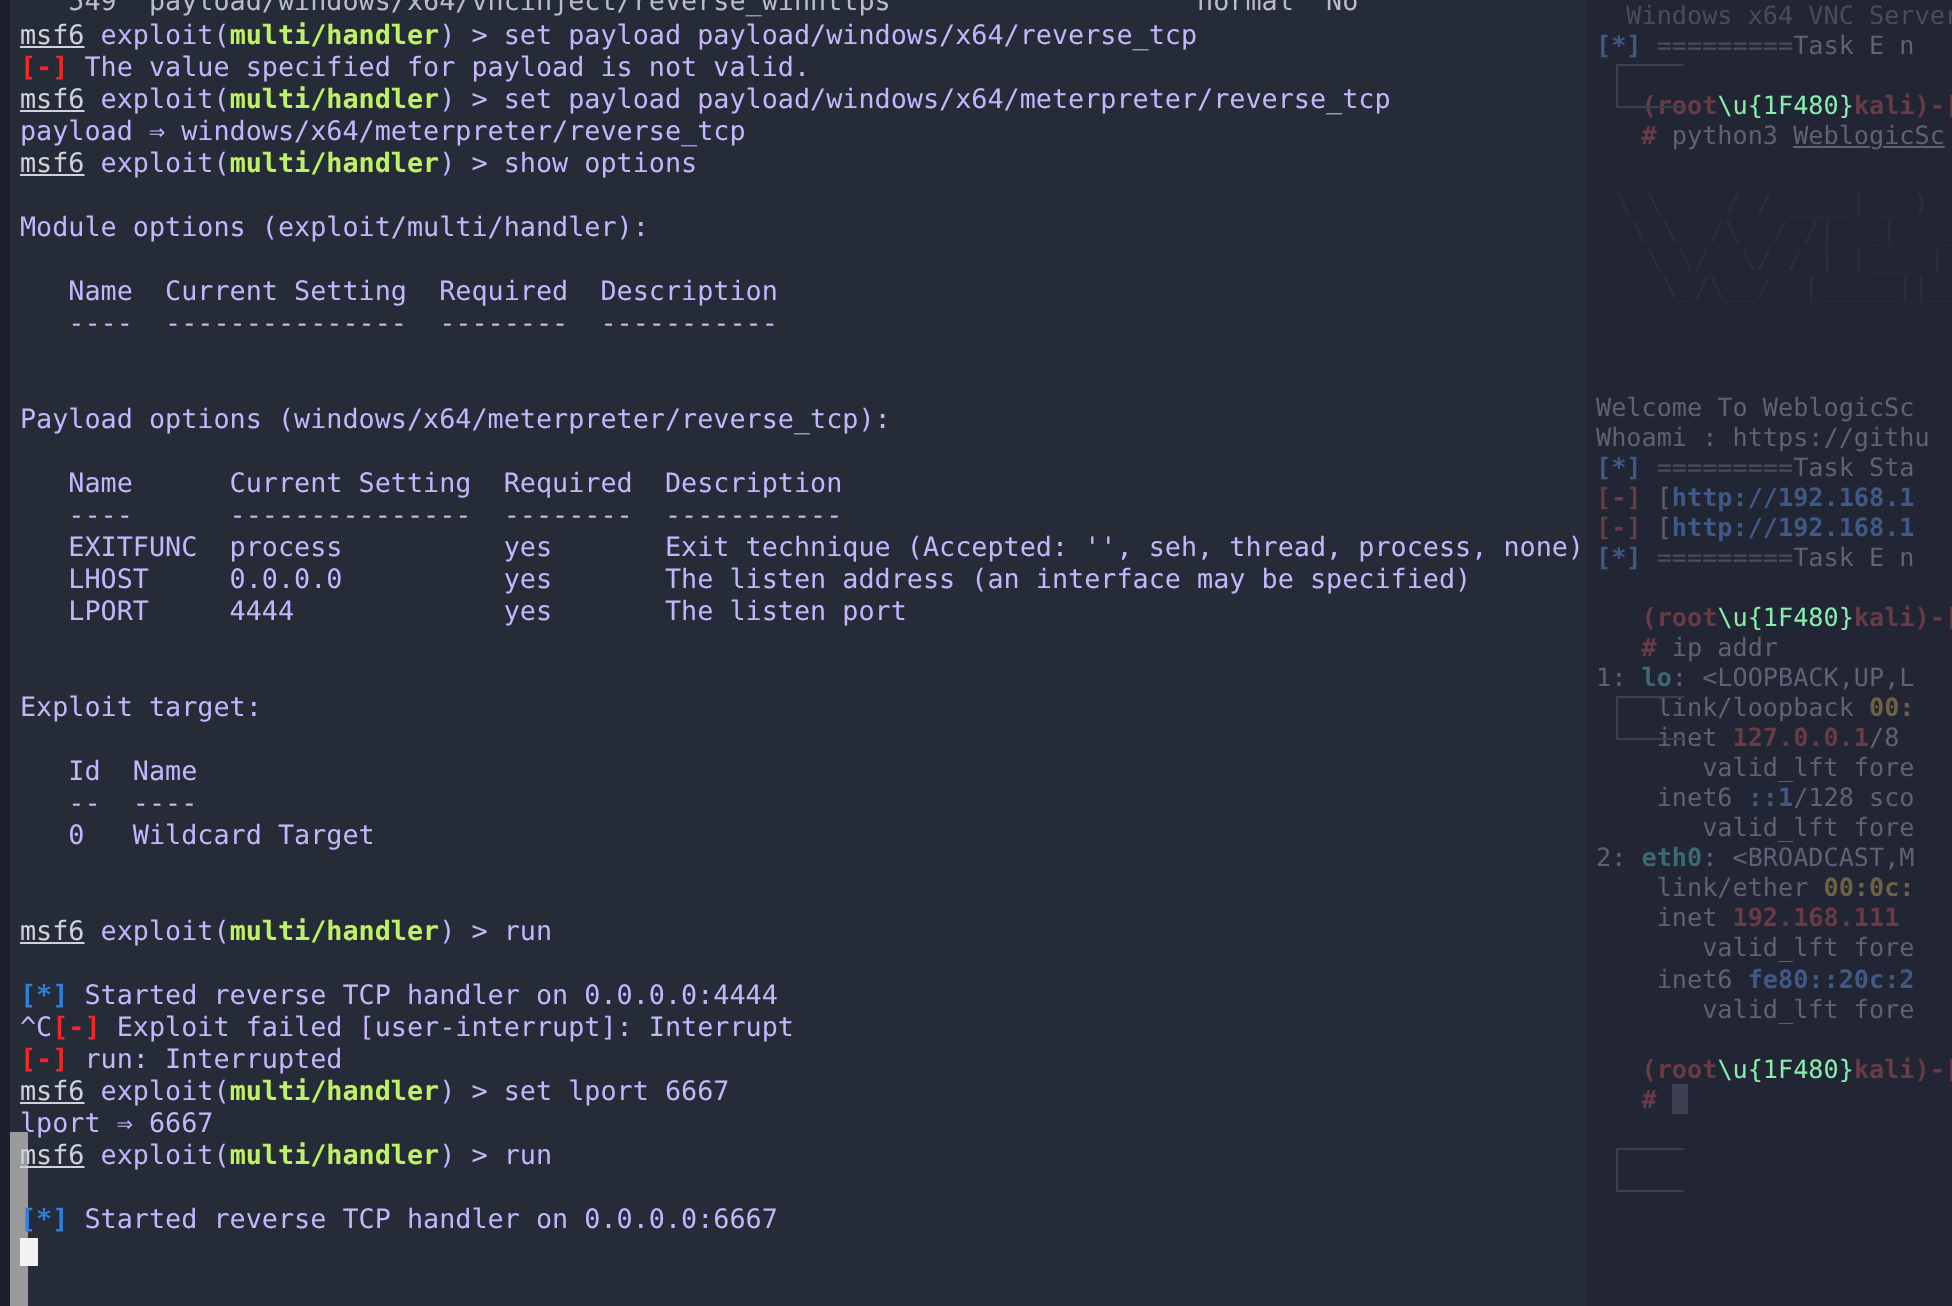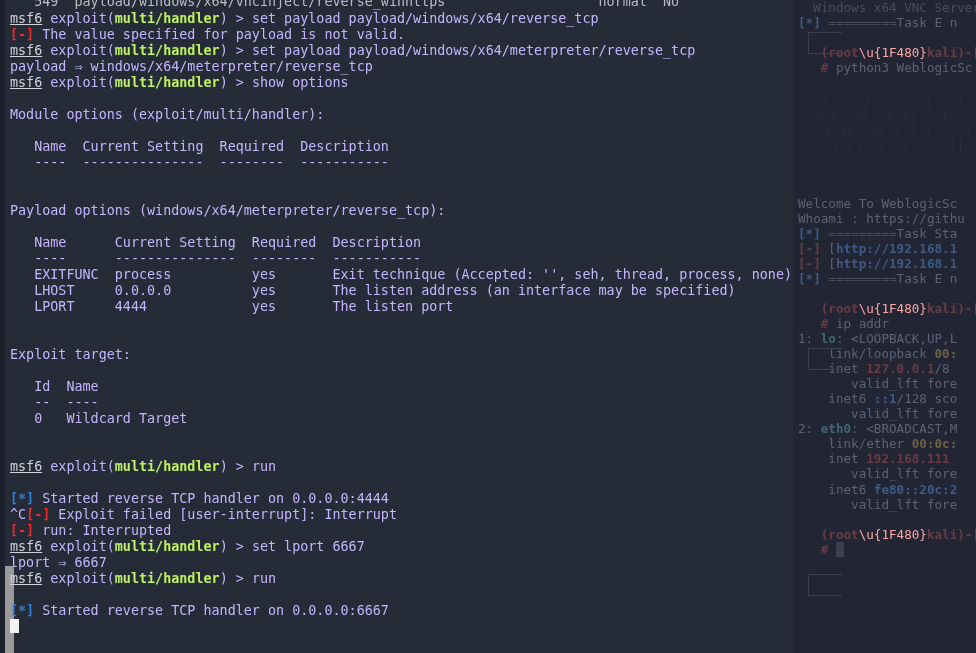--- a/index.html
+++ b/index.html
@@ -29,22 +29,22 @@
     line-height:15.05px;
     white-space:pre;
     color:#5d6274;
   }
   #rear-term-body .l  { display:block; height:15.05px; }
   #rear-term-body .red   { color:#6a3b45; font-weight:bold; }
   #rear-term-body .blue  { color:#3f5a86; font-weight:bold; }
   #rear-term-body .cyan  { color:#3d6a72; font-weight:bold;margin-top:12px; }
   #rear-term-body .yel   { color:#6e6245; font-weight:bold; }
   #rear-term-body .dim   { color:#474c5e; }
-  #rear-term-body .u     { }
-  #rear-term-body .skull { color:#fca5a5; }
+  #rear-term-body .u     { text-decoration:underline; }
+  #rear-term-body .skull { color:#86efac; }
 
   
   .rprompt-box {
     position:absolute;
     width:34px; height:22px;
     border:1px solid #3a3f52;
     border-right:none;
   }
 
   

